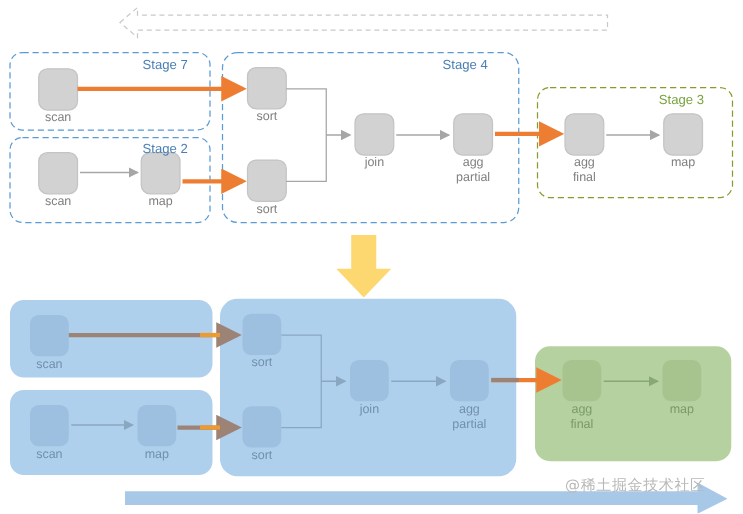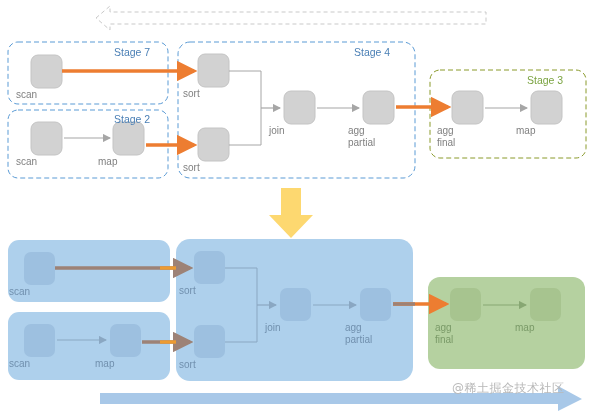--- a/index.html
+++ b/index.html
@@ -19,20 +19,21 @@
   }
   #svg-layer {
     position: absolute;
     left: 0;
     top: 0;
     width: 594px;
     height: 411px;
   }
   .node-label {
     position: absolute;
+    text-align: center;
     font-size: 10px;
     line-height: 11.5px;
     color: #808080;
     white-space: pre-line;
     pointer-events: none;
   }
   .node-label.blue { color: #7190ae; }
   .node-label.green { color: #7a9a68; }
   .stage-label {
     position: absolute;

